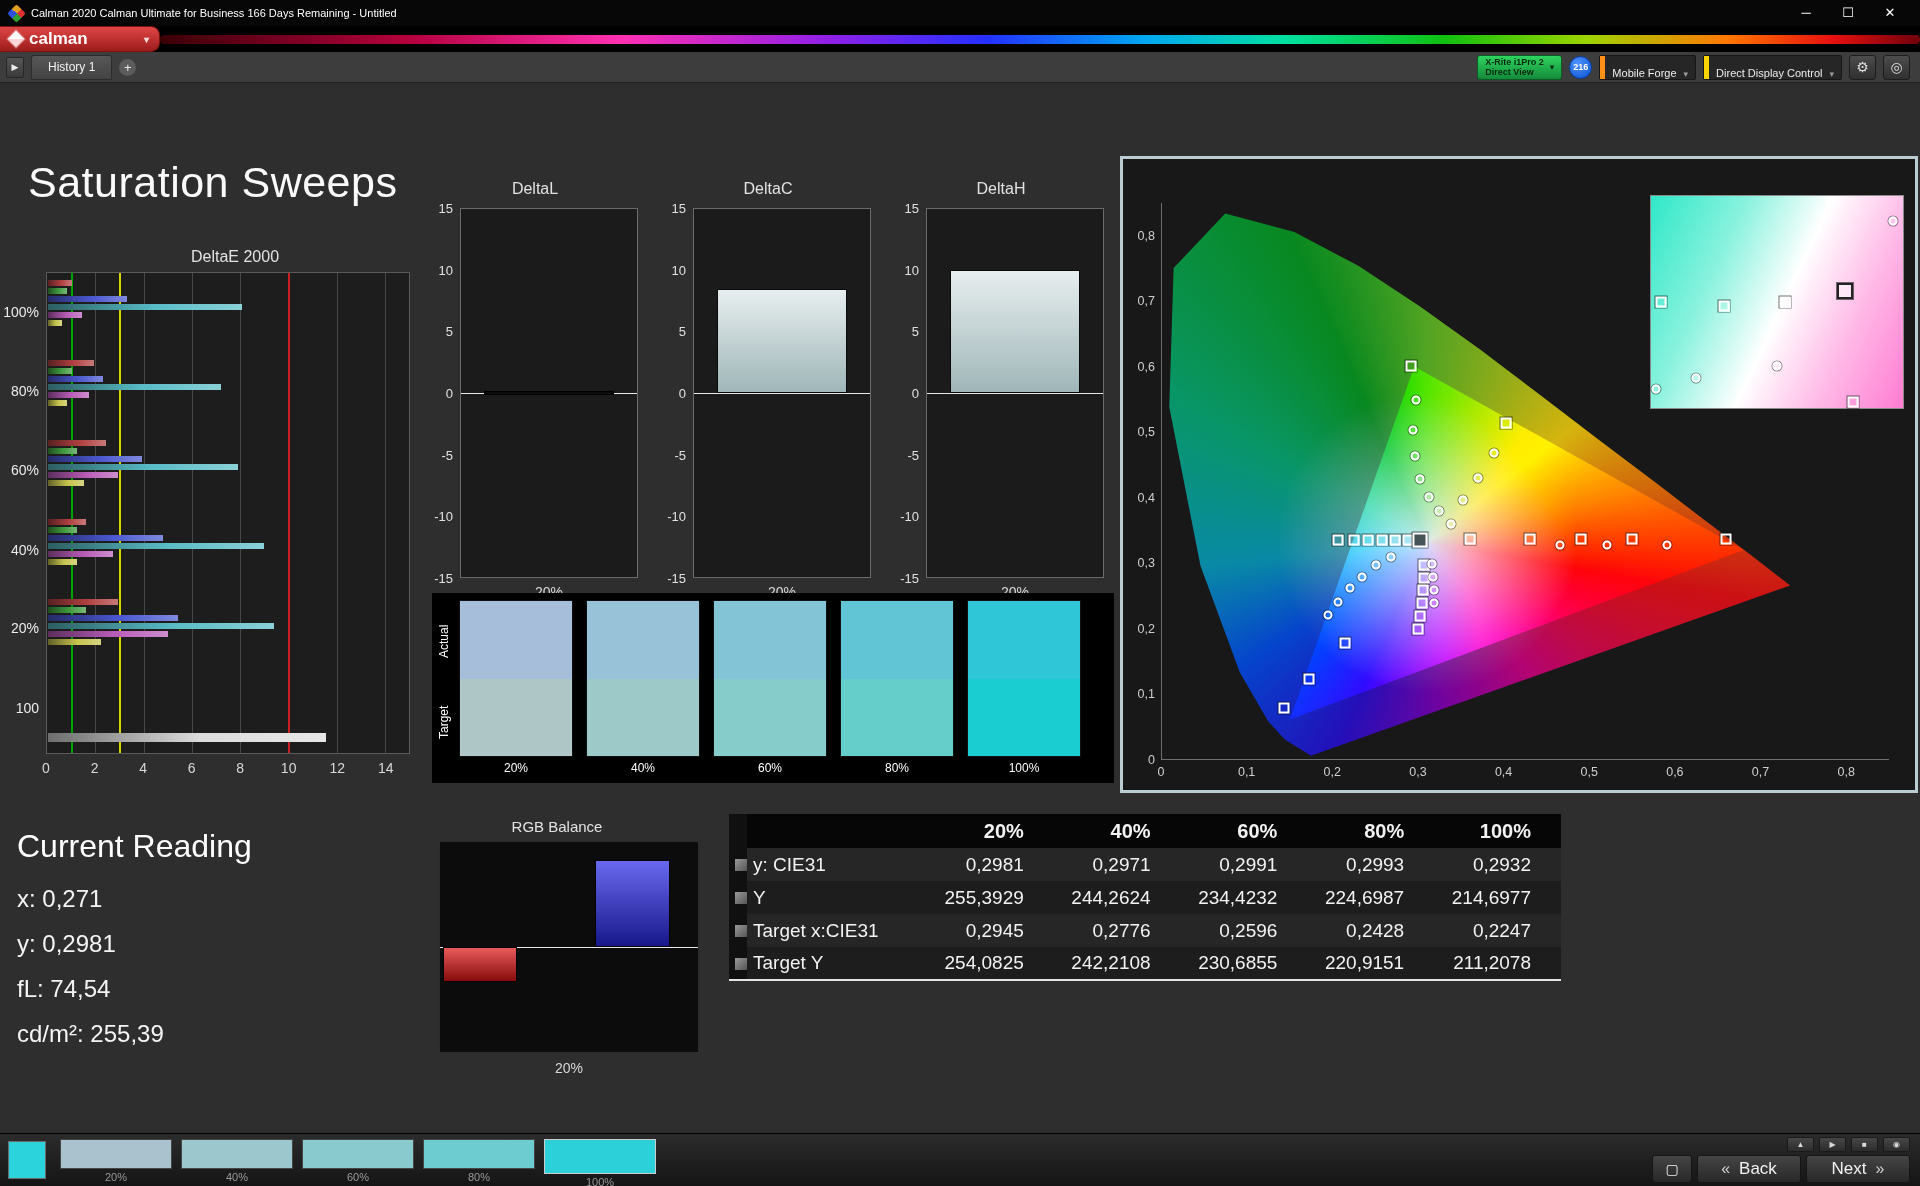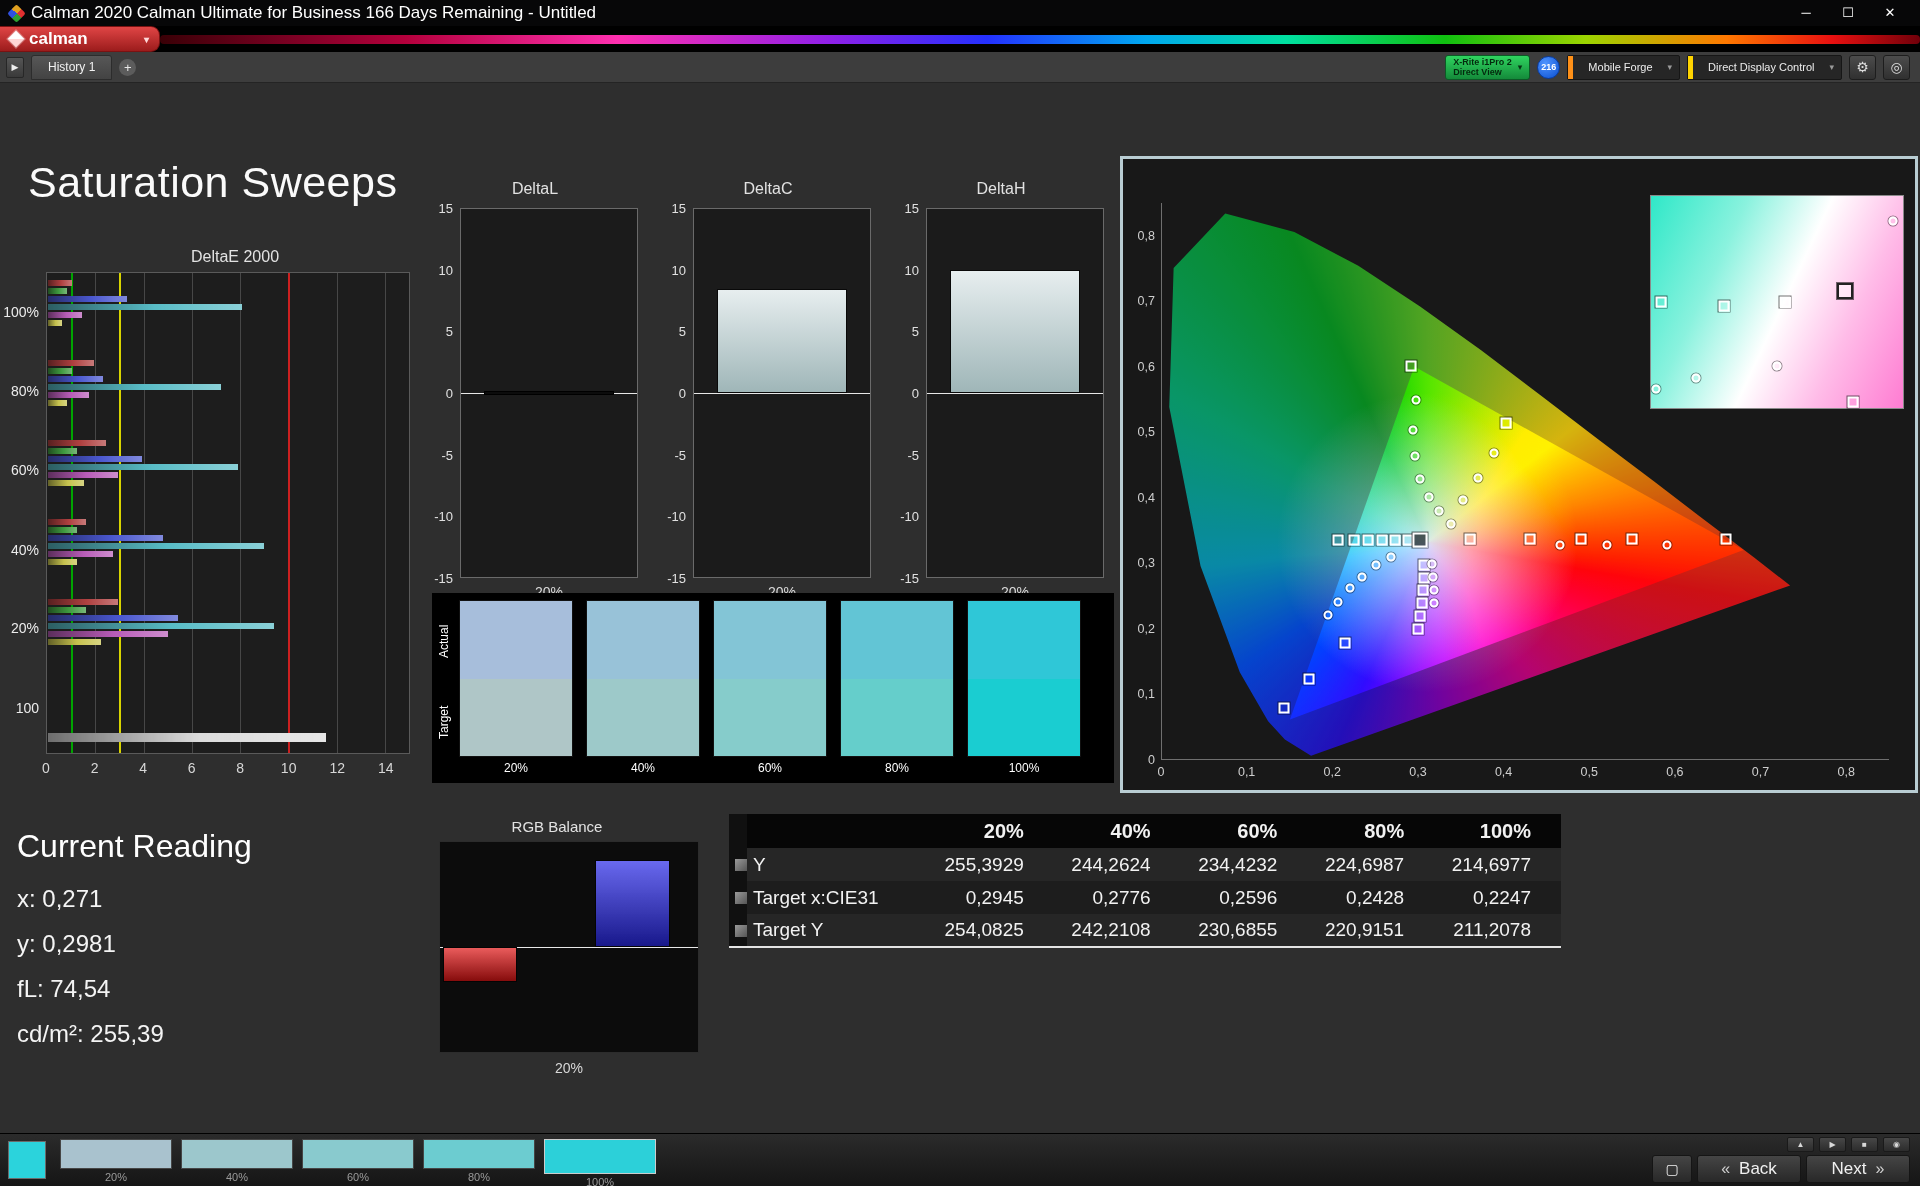--- a/index.html
+++ b/index.html
@@ -2,21 +2,21 @@
 <html><head>
 <meta charset="utf-8">
 <style>
 *{margin:0;padding:0;box-sizing:border-box;}
 html{background:#2e2e2e;}
 body{width:1920px;height:1186px;position:relative;overflow:hidden;background:#2e2e2e;font-family:"Liberation Sans",sans-serif;color:#e8e8e8;}
 
 
 .titlebar{position:absolute;top:0;left:0;width:1920px;height:26px;background:#070708;display:flex;align-items:center;padding:0 10px;gap:8px;z-index:30;}
 .app-icon{width:13px;height:13px;flex:0 0 auto;background:conic-gradient(#e03030 0 25%,#30a030 0 50%,#3050e0 0 75%,#e0a020 0);transform:rotate(45deg);border-radius:2px;}
-.title-text{font-size:17px;color:#fff;white-space:nowrap;}
+.title-text{font-size:11px;color:#fff;white-space:nowrap;}
 .win-controls{margin-left:auto;display:flex;gap:2px;}
 .win-btn{width:40px;text-align:center;font-size:13px;color:#fff;cursor:pointer;line-height:24px;}
 
 
 .logorow{position:absolute;top:26px;left:0;width:1920px;height:26px;background:#000;z-index:29;}
 .rainbow{position:absolute;left:160px;right:0;top:9px;height:9px;border-radius:4px;background:linear-gradient(90deg,#3a0006,#b4003c 14%,#ff30b0 26%,#9020e8 38%,#2430ff 47%,#00a8f0 56%,#00e0a0 64%,#10c010 73%,#9cd400 81%,#ff7800 89%,#e81010 95%,#70000a 100%);}
 .calman-badge{position:absolute;left:0;top:0;height:26px;width:160px;background:linear-gradient(#e04545,#9c1c1c);border:1px solid #7a1212;border-left:none;border-radius:0 9px 9px 0;display:flex;align-items:center;gap:7px;padding:0 10px;font-size:17px;font-weight:bold;color:#fff;cursor:pointer;}
 .calman-diamond{width:12px;height:12px;background:linear-gradient(135deg,#ffffff 0 50%,#ffd6d6 50%);transform:rotate(45deg);outline:1px solid #ffffff55;}
 .calman-badge .caret{margin-left:auto;font-size:10px;color:#ffd9d9;}
 
@@ -24,21 +24,21 @@
 .tabrow{position:absolute;top:52px;left:0;width:1920px;height:31px;background:#3d3d3d;border-bottom:1px solid #242424;display:flex;align-items:center;padding:0 6px;gap:7px;z-index:28;}
 .expand-btn{width:18px;height:21px;background:linear-gradient(#555,#3a3a3a);border:1px solid #272727;color:#eee;font-size:9px;display:flex;align-items:center;justify-content:center;border-radius:2px;cursor:pointer;}
 .tab{height:25px;background:linear-gradient(#575757,#434343);border:1px solid #2c2c2c;padding:0 16px;display:flex;align-items:center;font-size:12px;color:#f2f2f2;border-radius:3px 3px 0 0;cursor:pointer;}
 .add-btn{width:17px;height:17px;border-radius:50%;background:#5c5c5c;color:#e8e8e8;font-size:13px;line-height:15px;display:flex;align-items:center;justify-content:center;cursor:pointer;}
 .tab-right{margin-left:auto;display:flex;align-items:center;gap:7px;padding-right:4px;}
 .meter-dd{height:25px;background:linear-gradient(#2fd45f,#148a3a);border:1px solid #0c5a26;border-radius:3px;display:flex;align-items:center;padding:0 7px;gap:6px;cursor:pointer;}
 .meter-dd .lines{display:flex;flex-direction:column;line-height:10px;}
 .meter-dd .l1,.meter-dd .l2{font-size:9px;font-weight:bold;color:#04290e;white-space:nowrap;}
 .meter-dd .caret{font-size:9px;color:#053514;}
 .badge216{width:23px;height:23px;border-radius:50%;background:radial-gradient(circle at 35% 30%,#4f94ff,#0a4fd0);border:1px solid #083a9c;color:#fff;font-size:9px;font-weight:bold;display:flex;align-items:center;justify-content:center;cursor:pointer;}
-.dd{height:25px;background:#262626;border:1px solid #161616;display:flex;align-items:center;gap:15px;padding:0 7px 0 0;font-size:11px;color:#ececec;border-radius:2px;cursor:pointer;white-space:nowrap;}
+.dd{height:25px;background:#262626;border:1px solid #161616;display:flex;align-items:flex-end;gap:7px;padding:0 7px 0 0;font-size:11px;color:#ececec;border-radius:2px;cursor:pointer;white-space:nowrap;}
 .dd .edge{width:5px;align-self:stretch;}
 .dd .caret{font-size:9px;color:#9a9a9a;}
 .icon-btn{width:27px;height:25px;background:linear-gradient(#4c4c4c,#303030);border:1px solid #1d1d1d;border-radius:3px;color:#ddd;display:flex;align-items:center;justify-content:center;font-size:14px;cursor:pointer;}
 
 
 .page-title{position:absolute;left:28px;top:158px;font-size:43px;font-weight:300;color:#fafafa;letter-spacing:.5px;}
 
 
 .chart-title{position:absolute;text-align:center;font-size:16px;color:#e2e2e2;}
 .tick-x{position:absolute;transform:translateX(-50%);font-size:14px;color:#d8d8d8;white-space:nowrap;}
@@ -474,20 +474,29 @@
           <th>20%</th>
           <th>40%</th>
           <th>60%</th>
           <th>80%</th>
           <th>100%</th>
         </tr>
       </thead>
     <tbody>
         <tr>
           <td class="gut"><span class="gutsq"></span></td>
+          <td class="lab">y: CIE31</td>
+          <td>0,2981</td>
+          <td>0,2971</td>
+          <td>0,2991</td>
+          <td>0,2993</td>
+          <td>0,2932</td>
+        </tr>
+        <tr>
+          <td class="gut"><span class="gutsq"></span></td>
           <td class="lab">Y</td>
           <td>255,3929</td>
           <td>244,2624</td>
           <td>234,4232</td>
           <td>224,6987</td>
           <td>214,6977</td>
         </tr>
         <tr>
           <td class="gut"><span class="gutsq"></span></td>
           <td class="lab">Target x:CIE31</td>

